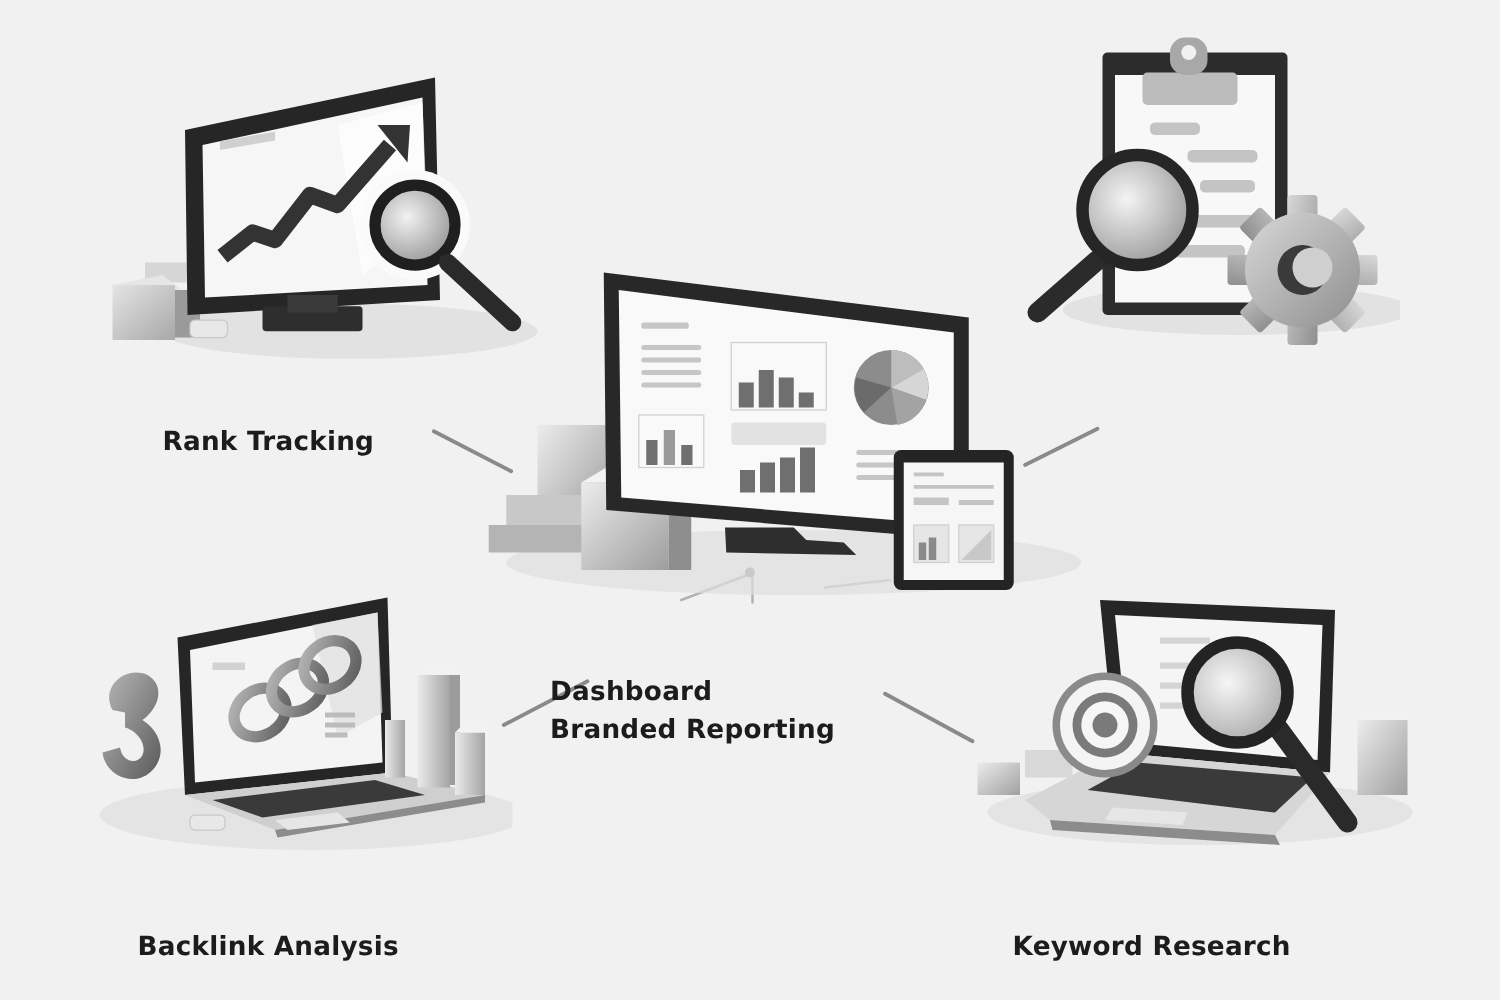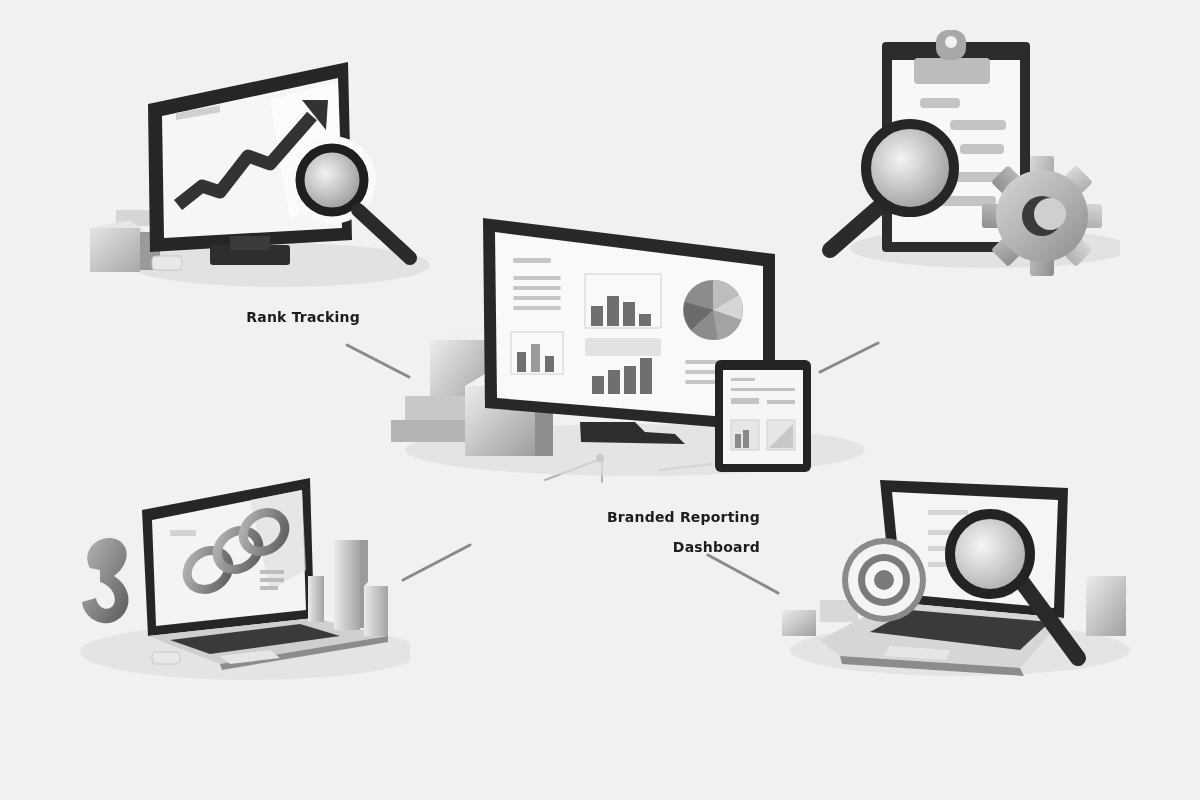--- a/index.html
+++ b/index.html
@@ -1,18 +1,18 @@
 <!DOCTYPE html>
 <html><head>
 <meta charset="utf-8">
 <style>
   html,body{margin:0;padding:0;}
   body{width:1200px;height:800px;background:#f1f1f2;overflow:hidden;position:relative;font-family:"Liberation Sans",sans-serif;}
   .canvas{position:absolute;left:0;top:0;width:1200px;height:800px;}
-  .label{position:absolute;font-family:"DejaVu Sans","Liberation Sans",sans-serif;font-weight:bold;color:#1c1c1c;font-size:14px;letter-spacing:0.2px;text-align:right;line-height:30px;white-space:nowrap;}
+  .label{position:absolute;font-family:"DejaVu Sans","Liberation Sans",sans-serif;font-weight:bold;color:#1c1c1c;font-size:21px;letter-spacing:0.2px;text-align:left;line-height:30px;white-space:nowrap;margin-top:36px;}
   .node{position:absolute;}
   svg{display:block;}
 </style>
 </head>
 <body>
 
 <div class="canvas">
 
   <svg class="node" style="left:0;top:0;" width="1200" height="800">
     <g stroke="#8a8a8a" stroke-width="3" stroke-linecap="round">
@@ -207,22 +207,22 @@
         </g>
         <rect x="346" y="210" width="28" height="30" fill="#e6e6e6" stroke="#cfcfcf"></rect>
         <rect x="382" y="210" width="28" height="30" fill="#e6e6e6" stroke="#cfcfcf"></rect>
         <rect x="350" y="224" width="6" height="14" fill="#8a8a8a"></rect>
         <rect x="358" y="220" width="6" height="18" fill="#8a8a8a"></rect>
         <polygon points="384,238 408,214 408,238" fill="#c8c8c8"></polygon>
       </g>
     </svg>
   </div>
   <div class="label" style="left:440px;top:502px;width:320px;">
+    <div>Dashboard</div>
     <div>Branded Reporting</div>
-    <div>Dashboard</div>
   </div>
 
   <div class="node" style="left:70px;top:470px;">
     <svg width="340" height="220">
       <defs>
         <linearGradient id="chaing" x1="0" y1="0" x2="1" y2="1">
           <stop offset="0" stop-color="#b8b8b8"></stop>
             <stop offset="1" stop-color="#5a5a5a"></stop>
         </linearGradient>
         <linearGradient id="barg" x1="0" y1="0" x2="1" y2="0">
@@ -262,20 +262,21 @@
         <rect x="238" y="106" width="16" height="46" fill="url(#barg)"></rect>
         <rect x="264" y="70" width="26" height="90" fill="url(#barg)"></rect>
         <polygon points="264,70 272,64 298,64 290,70" fill="#f2f2f2"></polygon>
         <rect x="290" y="70" width="8" height="88" fill="#9c9c9c"></rect>
         <rect x="294" y="116" width="24" height="50" fill="url(#barg)"></rect>
         <polygon points="294,116 300,110 326,110 318,116" fill="#f2f2f2"></polygon>
       </g>
       <rect x="82" y="182" width="28" height="12" rx="4" fill="#e8e8e8" stroke="#c8c8c8"></rect>
     </svg>
   </div>
+  <div class="label" style="left:110px;top:706px;width:260px;">Backlink Analysis</div>
 
   <div class="node" style="left:760px;top:470px;">
     <svg width="370" height="220">
       <defs>
         <radialGradient id="lens3" cx="0.4" cy="0.4" r="0.6">
           <stop offset="0" stop-color="#f6f6f6"></stop>
             <stop offset="1" stop-color="#b0b0b0"></stop>
         </radialGradient>
         <linearGradient id="cubeg2" x1="0" y1="0" x2="1" y2="1">
           <stop offset="0" stop-color="#ececec"></stop>
@@ -313,14 +314,15 @@
         <circle r="19" fill="#f6f6f6"></circle>
         <circle r="10" fill="#7a7a7a"></circle>
       </g>
 
       <g>
         <line x1="262" y1="112" x2="318" y2="188" stroke="#2a2a2a" stroke-width="16" stroke-linecap="round"></line>
         <circle cx="230" cy="84" r="40" fill="url(#lens3)" stroke="#232323" stroke-width="10"></circle>
       </g>
     </svg>
   </div>
+  <div class="label" style="left:810px;top:706px;width:270px;">Keyword Research</div>
 
 </div>
 
 </body></html>

